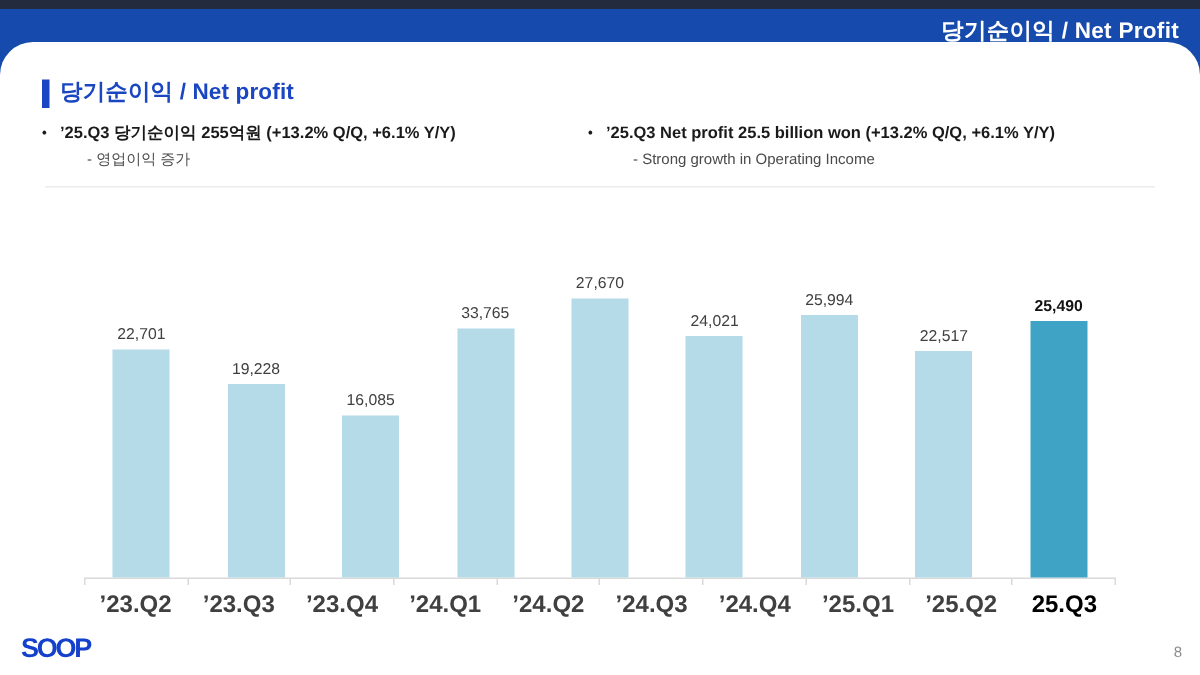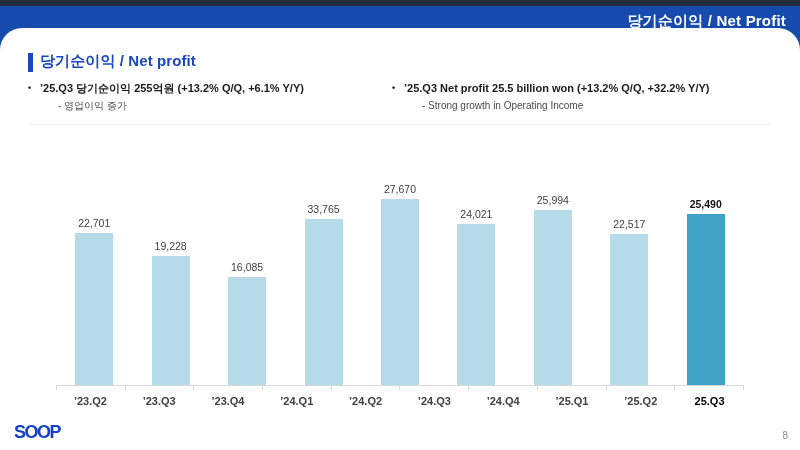--- a/index.html
+++ b/index.html
@@ -38,21 +38,21 @@
   
   .chart{position:absolute;left:56px;width:688px;top:130px;}
   .plot{height:227px;display:flex;align-items:flex-end;}
   .bar-group{flex:1;display:flex;flex-direction:column;align-items:center;justify-content:flex-end;}
   .bar-value{font-size:10.5px;color:#404040;margin-bottom:4px;white-space:nowrap;}
   .bar-value.hl{color:#111111;font-weight:700;}
   .bar{width:38px;background:#b5dae8;}
   .axis-ticks{display:flex;justify-content:space-between;height:4px;border-top:1px solid #d9d9d9;}
   .tick{width:1px;height:4px;background:#d9d9d9;}
   .x-labels{display:flex;margin-top:5px;}
-  .x-label{flex:1;text-align:center;font-size:11px;font-weight:600;color:#404040;white-space:nowrap;}
+  .x-label{flex:1;text-align:center;font-size:16px;font-weight:600;color:#404040;white-space:nowrap;}
   .x-label.hl{font-weight:700;color:#000000;}
   
   .logo{
     position:absolute;left:14px;bottom:7px;
     color:#1540cb;font-size:18px;font-weight:800;letter-spacing:-1.5px;
   }
   .page-number{position:absolute;right:12px;bottom:9px;color:#8c8c8c;font-size:10px;}
 </style>
 </head>
 <body>
@@ -65,21 +65,21 @@
 <div class="card">
   <div class="accent"></div>
   <div class="slide-title">당기순이익 / Net profit</div>
 
   <div class="bullet-block left">
     <div class="bullet-main"><span class="bullet-dot">•</span><span>’25.Q3 당기순이익 255억원 (+13.2% Q/Q, +6.1% Y/Y)</span></div>
     <div class="bullet-sub">- 영업이익 증가</div>
   </div>
 
   <div class="bullet-block right">
-    <div class="bullet-main"><span class="bullet-dot">•</span><span>’25.Q3 Net profit 25.5 billion won (+13.2% Q/Q, +32.2% Y/Y)</span></div>
+    <div class="bullet-main"><span class="bullet-dot">•</span><span>’25.Q3 Net profit 25.5 billion won (+13.2% Q/Q, +6.1% Y/Y)</span></div>
     <div class="bullet-sub">- Strong growth in Operating Income</div>
   </div>
 
   <div class="divider"></div>
 
   <div class="chart">
     <div class="plot" id="plot">
         <div class="bar-group">
           <div class="bar-value">22,701</div>
           <div class="bar" style="height: 152px; background: rgb(181, 218, 232);"></div>

